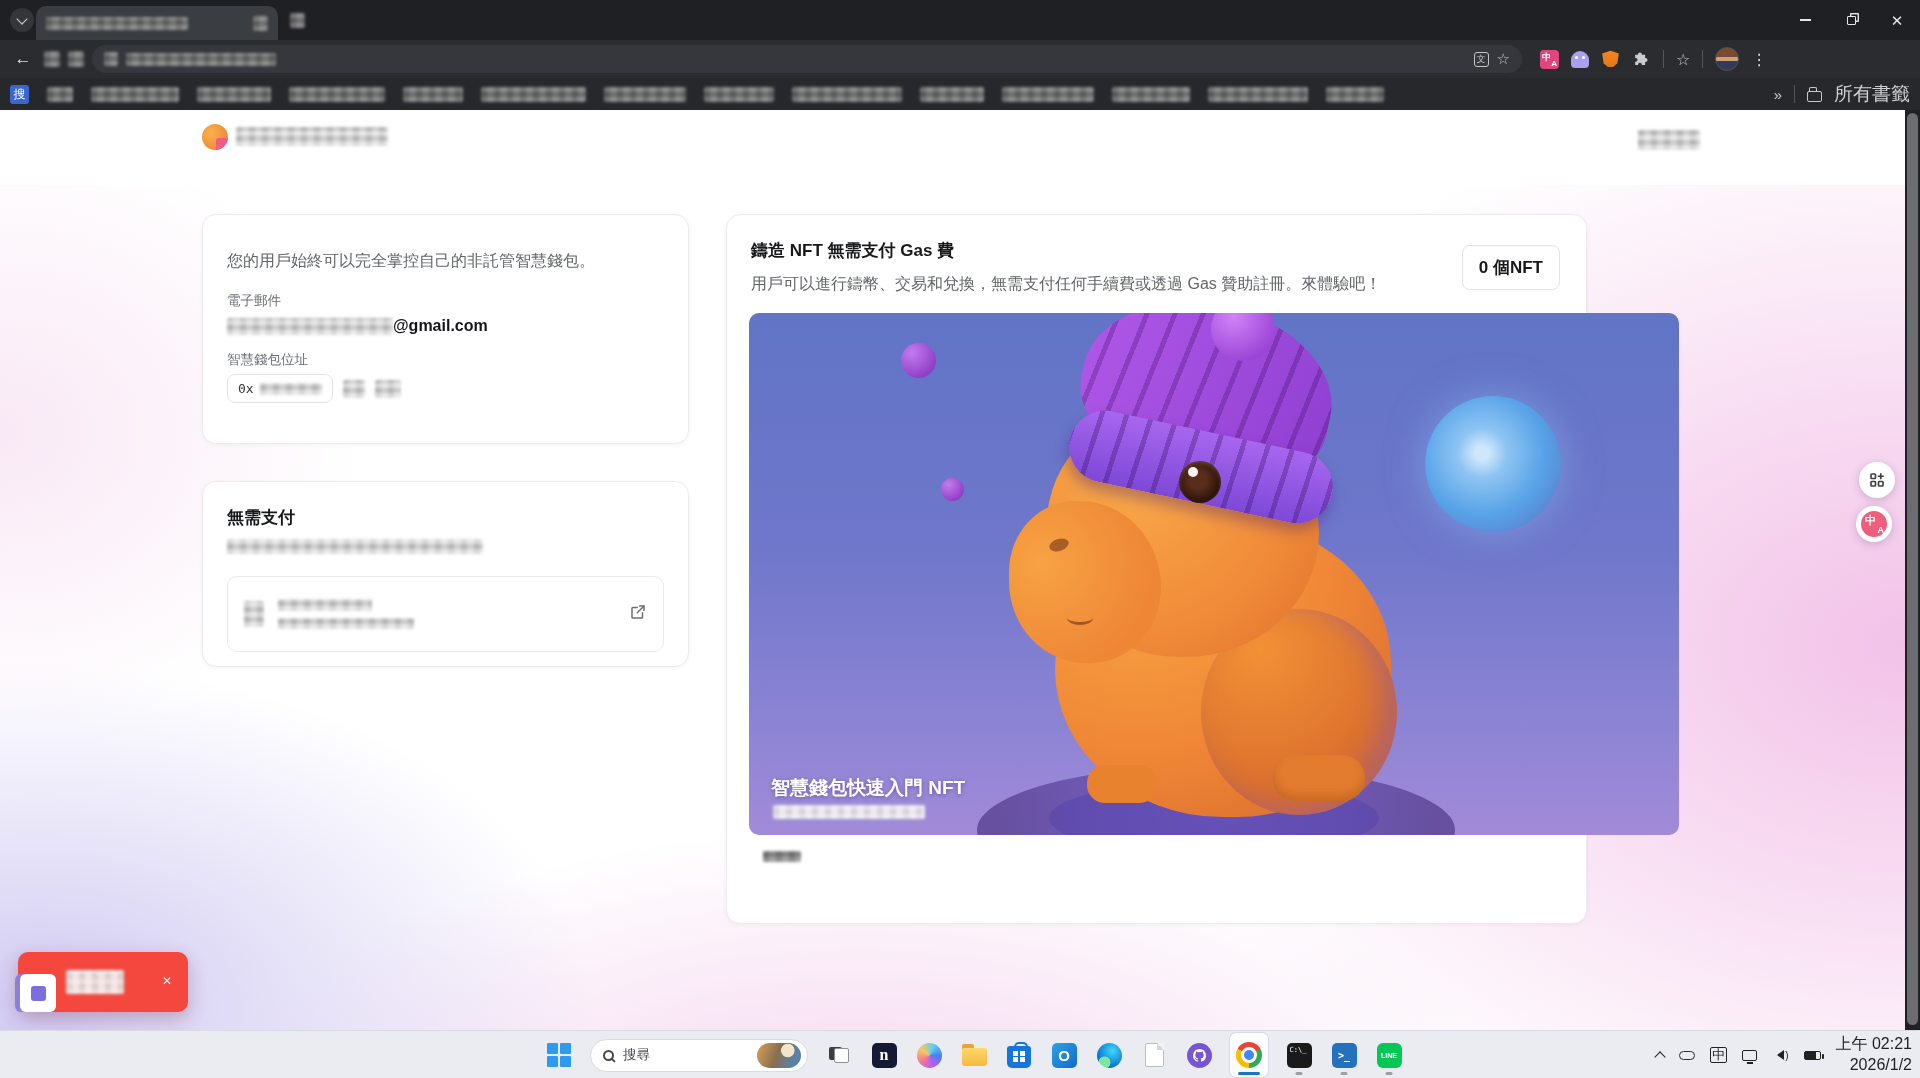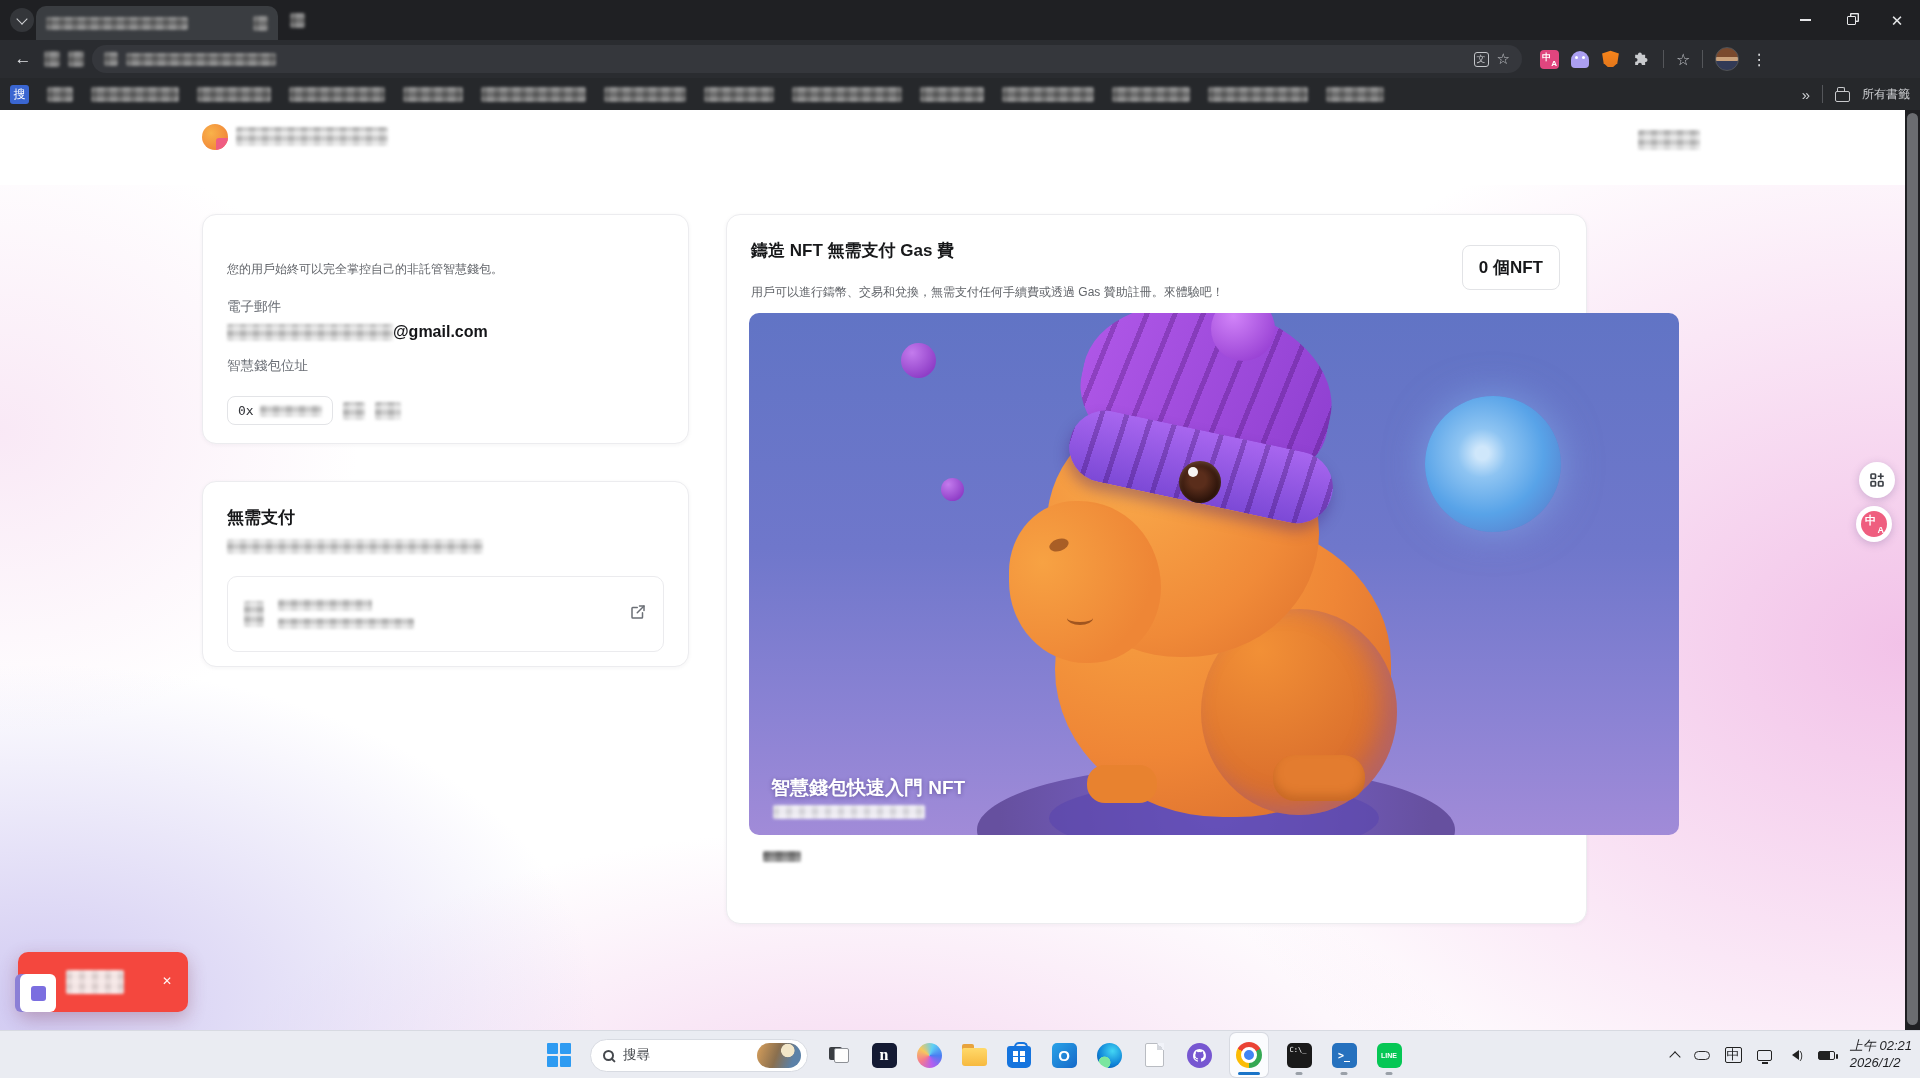--- a/index.html
+++ b/index.html
@@ -54,21 +54,21 @@
       radial-gradient(900px 560px at 2% 98%, rgba(203,195,240,.9), rgba(203,195,240,0) 62%),
       radial-gradient(1100px 520px at 45% 112%, rgba(238,188,230,.65), rgba(238,188,230,0) 60%),
       radial-gradient(600px 500px at 0% 35%, rgba(244,214,238,.55), rgba(244,214,238,0) 60%),
       #ffffff;}
   .pagehead{position:absolute;top:0;left:0;width:100%;height:75px;background:#fff;}
   .brandlogo{position:absolute;left:202px;top:14px;width:26px;height:26px;border-radius:50%;
     background:radial-gradient(circle at 35% 35%,#f9b24a,#f28a3a 70%);overflow:hidden;}
   .brandlogo::after{content:"";position:absolute;right:-2px;bottom:-2px;width:14px;height:14px;border-radius:3px;background:#ef5d82;}
   .card{position:absolute;background:#fff;border:1px solid #ececef;border-radius:14px;box-shadow:0 1px 4px rgba(40,40,60,.05);padding:24px;}
   .ctitle{font-size:17px;font-weight:bold;color:#17181a;}
-  .cdesc{font-size:12px;color:#62656a;margin-top:22px;line-height:1.45;}
+  .cdesc{font-size:16px;color:#62656a;margin-top:10px;line-height:1.45;}
   .flabel{font-size:13.5px;color:#6b6f76;}
   .emailrow{margin-top:7px;display:flex;align-items:center;}
   .email-suffix{font-size:16px;font-weight:600;color:#141518;}
   .addr-pill{display:inline-flex;align-items:center;gap:6px;border:1px solid #e3e4e7;border-radius:8px;padding:6px 10px;background:#fff;}
   .mono{font-family:"DejaVu Sans Mono","Liberation Mono",monospace;font-size:13px;color:#33353a;}
   .gsitem{margin-top:18px;border:1px solid #ebebee;border-radius:10px;height:76px;display:flex;align-items:center;padding:0 16px;gap:14px;background:#fff;}
   .gstxt{display:flex;flex-direction:column;gap:7px;}
   .badge{position:absolute;right:26px;top:30px;border:1px solid #e2e3e6;border-radius:8px;background:#fff;padding:10px 16px;font-size:17px;font-weight:bold;color:#17181a;}
   
   .hero{position:absolute;left:22px;top:98px;width:930px;height:522px;border-radius:10px;overflow:hidden;
@@ -166,21 +166,21 @@
   .chevU{width:8px;height:8px;border-left:1.7px solid #222;border-top:1.7px solid #222;transform:rotate(45deg);margin-top:4px;}
   .cloud{width:16px;height:9px;border:1.7px solid #2a2a2a;border-radius:10px;}
   .imetxt{font-size:13px;border:1.3px solid #222;padding:0 1px;line-height:1.15;border-radius:2px;}
   .mon{width:15px;height:11px;border:1.6px solid #222;border-radius:2px;position:relative;}
   .mon::after{content:"";position:absolute;left:4px;bottom:-4px;width:6px;height:1.6px;background:#222;}
   .spk{display:flex;align-items:center;}
   .spk .cone{width:0;height:0;border:5px solid transparent;border-right:7px solid #222;}
   .spk .wav{font-size:10px;color:#222;margin-left:1px;}
   .bat{width:17px;height:9px;border:1.6px solid #222;border-radius:2px;position:relative;background:linear-gradient(90deg,#222 0 72%,transparent 72%);}
   .bat::after{content:"";position:absolute;right:-4px;top:2px;width:2px;height:5px;background:#222;border-radius:1px;}
-  .clock{font-size:13px;text-align:left;line-height:1.3;font-style:italic;}
+  .clock{font-size:16px;text-align:right;line-height:1.3;}
 </style>
 </head>
 <body>
 
 <div class="screen">
 
   <div class="tabstrip">
     <div class="tabsearch">
         <span class="chevD"></span>
       </div>
@@ -244,40 +244,40 @@
     <span class="rd dark" style="width:110px;height:15px"></span>
     <span class="rd dark" style="width:64px;height:15px"></span>
     <span class="rd dark" style="width:92px;height:15px"></span>
     <span class="rd dark" style="width:78px;height:15px"></span>
     <span class="rd dark" style="width:100px;height:15px"></span>
     <span class="rd dark" style="width:58px;height:15px"></span>
     <div class="bookR">
       <span style="font-size:15px">»</span>
       <span class="vsep"></span>
       <span class="folder"></span>
-      <span style="font-size:12px">所有書籤</span>
+      <span style="font-size:19px">所有書籤</span>
     </div>
   </div>
 
   <div class="page">
     <div class="pagehead">
       <span class="brandlogo"></span>
       <span class="rd abs" style="left:236px;top:17px;width:152px;height:19px"></span>
       <span class="rd abs" style="left:1638px;top:20px;width:62px;height:20px"></span>
     </div>
 
     <div class="card" style="left:202px;top:104px;width:487px;height:230px">
       <div class="cdesc">您的用戶始終可以完全掌控自己的非託管智慧錢包。</div>
       <div class="flabel" style="margin-top:20px">電子郵件</div>
       <div class="emailrow">
         <span class="rd" style="width:166px;height:17px"></span>
         <span class="email-suffix">@gmail.com</span>
       </div>
       <div class="flabel" style="margin-top:16px">智慧錢包位址</div>
-      <div style="margin-top:21px;display:flex;align-items:center;gap:10px">
+      <div style="margin-top:5px;display:flex;align-items:center;gap:10px">
         <span class="addr-pill">
           <span class="mono">0x</span>
           <span class="rd" style="width:62px;height:12px"></span>
         </span>
         <span class="rd" style="width:22px;height:18px"></span>
         <span class="rd" style="width:26px;height:18px"></span>
       </div>
     </div>
 
     <div class="card" style="left:202px;top:371px;width:487px;height:186px">

